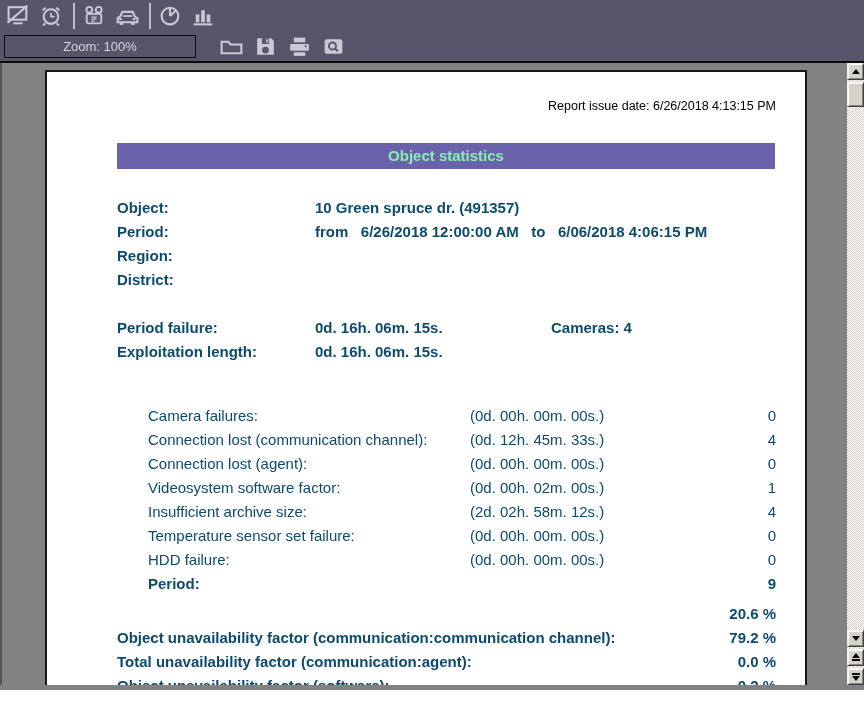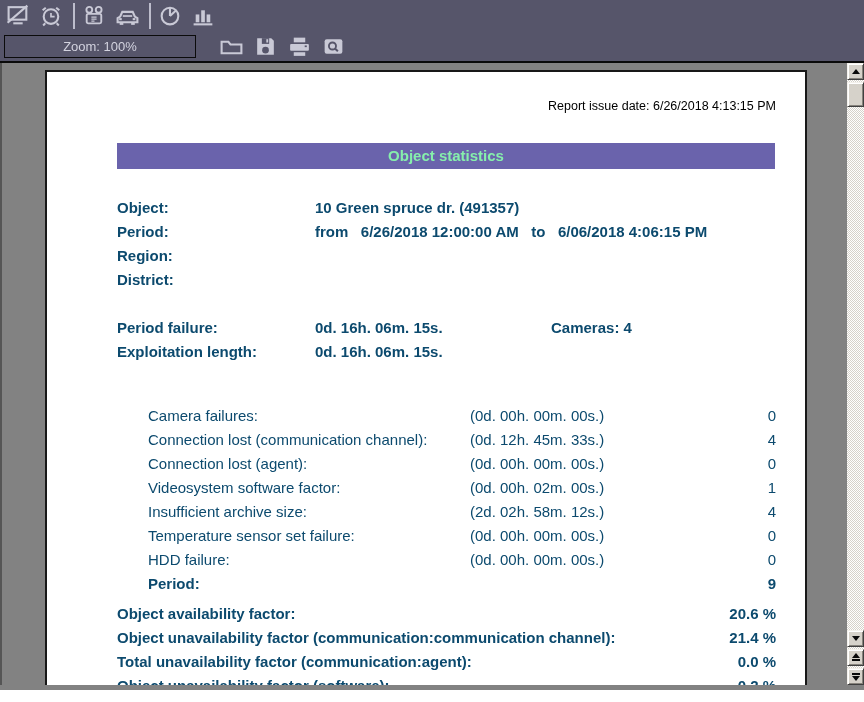--- a/index.html
+++ b/index.html
@@ -218,26 +218,25 @@
         <span class="fname">HDD failure:</span>
         <span class="fdur">(0d. 00h. 00m. 00s.)</span>
         <span class="num">0</span>
       </div>
       <div class="prow" style="top:504px">
         <span class="fname bold" style="position:absolute;left:31px;">Period:</span>
         <span class="num bold">9</span>
       </div>
 
       <div class="prow facrow" style="top:534px">
-        <span class="lbl">Object availability factor:</span>
         <span class="fval">20.6 %</span>
       </div>
       <div class="prow facrow" style="top:558px">
         <span class="lbl">Object unavailability factor (communication:communication channel):</span>
-        <span class="fval">21.4 %</span>
+        <span class="fval">79.2 %</span>
       </div>
       <div class="prow facrow" style="top:582px">
         <span class="lbl">Total unavailability factor (communication:agent):</span>
         <span class="fval">0.0 %</span>
       </div>
       <div class="prow facrow" style="top:606px">
         <span class="lbl">Object unavailability factor (software):</span>
         <span class="fval">0.2 %</span>
       </div>
     </div>

